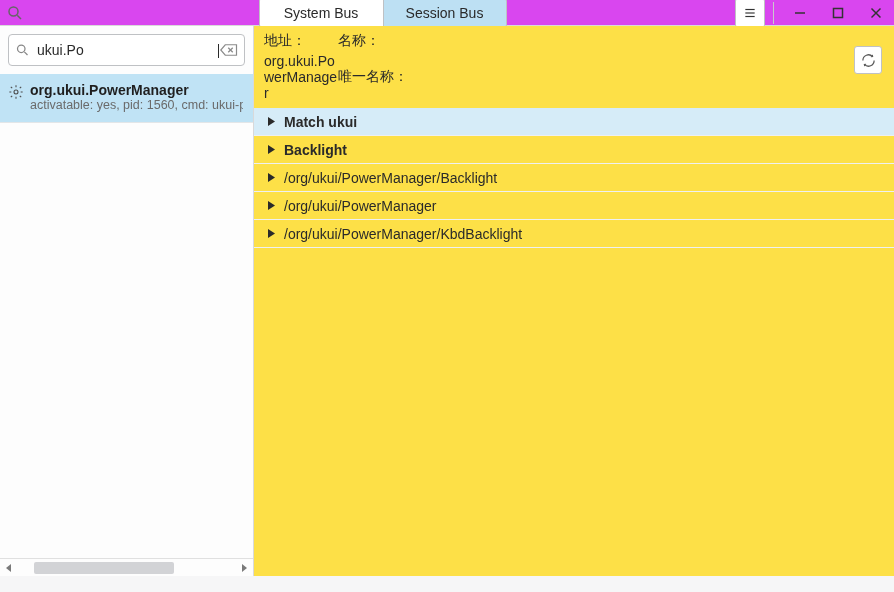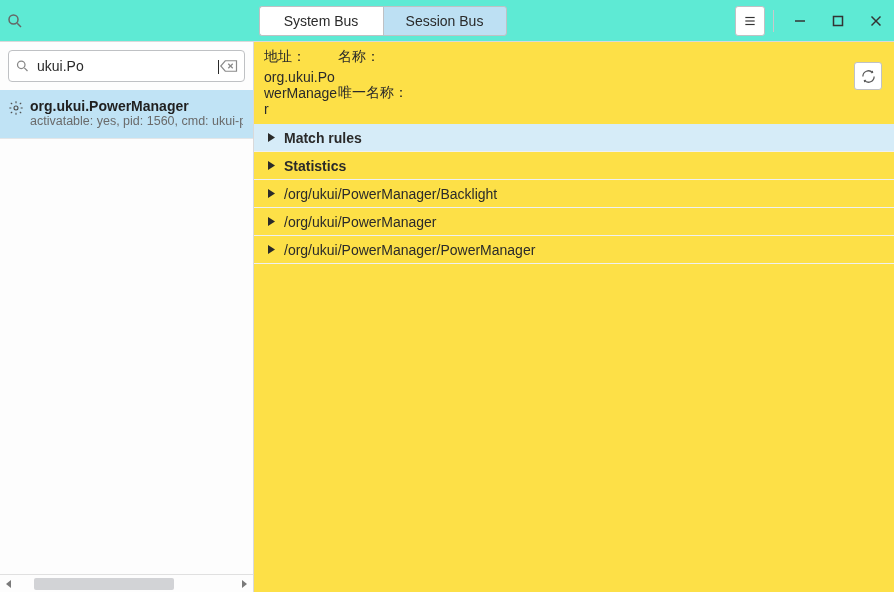--- a/index.html
+++ b/index.html
@@ -1,19 +1,19 @@
 <!DOCTYPE html>
 <html><head>
 <meta charset="utf-8">
 <style>
   * { box-sizing: border-box; margin: 0; padding: 0; }
   html, body { width: 894px; height: 592px; font-family: "Segoe UI", "Helvetica", Arial, sans-serif; font-size: 14px; background: #f6f6f7; color: #2a2a2a; overflow: hidden; }
   
   
-  .titlebar { height: 42px; background: #5eead4; border-bottom: 1px solid #d9d9da; display: flex; align-items: center; padding: 0 0; }
+  .titlebar { height: 26px; background: #d946ef; border-bottom: 1px solid #d9d9da; display: flex; align-items: center; padding: 0 0; }
   .titlebar .app-icon { width: 30px; height: 30px; display:flex; align-items:center; justify-content:center; color:#666; }
   .titlebar .center { flex: 1; display:flex; justify-content:center; }
   .bus-tabs { display:flex; }
   .bus-tab { height: 30px; width: 124px; border: 1px solid #bfc1c4; background:#fff; display:flex; align-items:center; justify-content:center; font-size:14px; cursor:pointer; color:#2a2a2a; }
   .bus-tab.left { border-top-left-radius:3px; border-bottom-left-radius:3px; border-right:none; }
   .bus-tab.right { border-top-right-radius:3px; border-bottom-right-radius:3px; }
   .bus-tab.selected { background:#bde0f3; }
   .rhs-controls { display:flex; align-items:center; gap:2px; }
   .square-btn { width: 30px; height: 30px; border: 1px solid #bfc1c4; background:#fff; border-radius:3px; display:flex; align-items:center; justify-content:center; cursor:pointer; color:#333; }
   .win-btn { width: 36px; height: 30px; display:flex; align-items:center; justify-content:center; cursor:pointer; color:#333; }
@@ -181,29 +181,29 @@
     </div>
 
 
     <div class="tree">
       <div class="tree-row bold sel">
         <span class="tri">
             <svg width="9" height="9" viewBox="0 0 9 9" fill="currentColor">
               <polygon points="1,0 1,9 8,4.5"></polygon>
             </svg>
           </span>
-        <span class="label">Match rules</span>
+        <span class="label">Match ukui</span>
       </div>
       <div class="tree-row bold">
         <span class="tri">
             <svg width="9" height="9" viewBox="0 0 9 9" fill="currentColor">
               <polygon points="1,0 1,9 8,4.5"></polygon>
             </svg>
           </span>
-        <span class="label">Statistics</span>
+        <span class="label">Backlight</span>
       </div>
       <div class="tree-row">
         <span class="tri">
             <svg width="9" height="9" viewBox="0 0 9 9" fill="currentColor">
               <polygon points="1,0 1,9 8,4.5"></polygon>
             </svg>
           </span>
         <span class="label">/org/ukui/PowerManager/Backlight</span>
       </div>
       <div class="tree-row">
@@ -213,17 +213,17 @@
             </svg>
           </span>
         <span class="label">/org/ukui/PowerManager</span>
       </div>
       <div class="tree-row">
         <span class="tri">
             <svg width="9" height="9" viewBox="0 0 9 9" fill="currentColor">
               <polygon points="1,0 1,9 8,4.5"></polygon>
             </svg>
           </span>
-        <span class="label">/org/ukui/PowerManager/PowerManager</span>
+        <span class="label">/org/ukui/PowerManager/KbdBacklight</span>
       </div>
     </div>
   </div>
 </div>
 
 </body></html>

